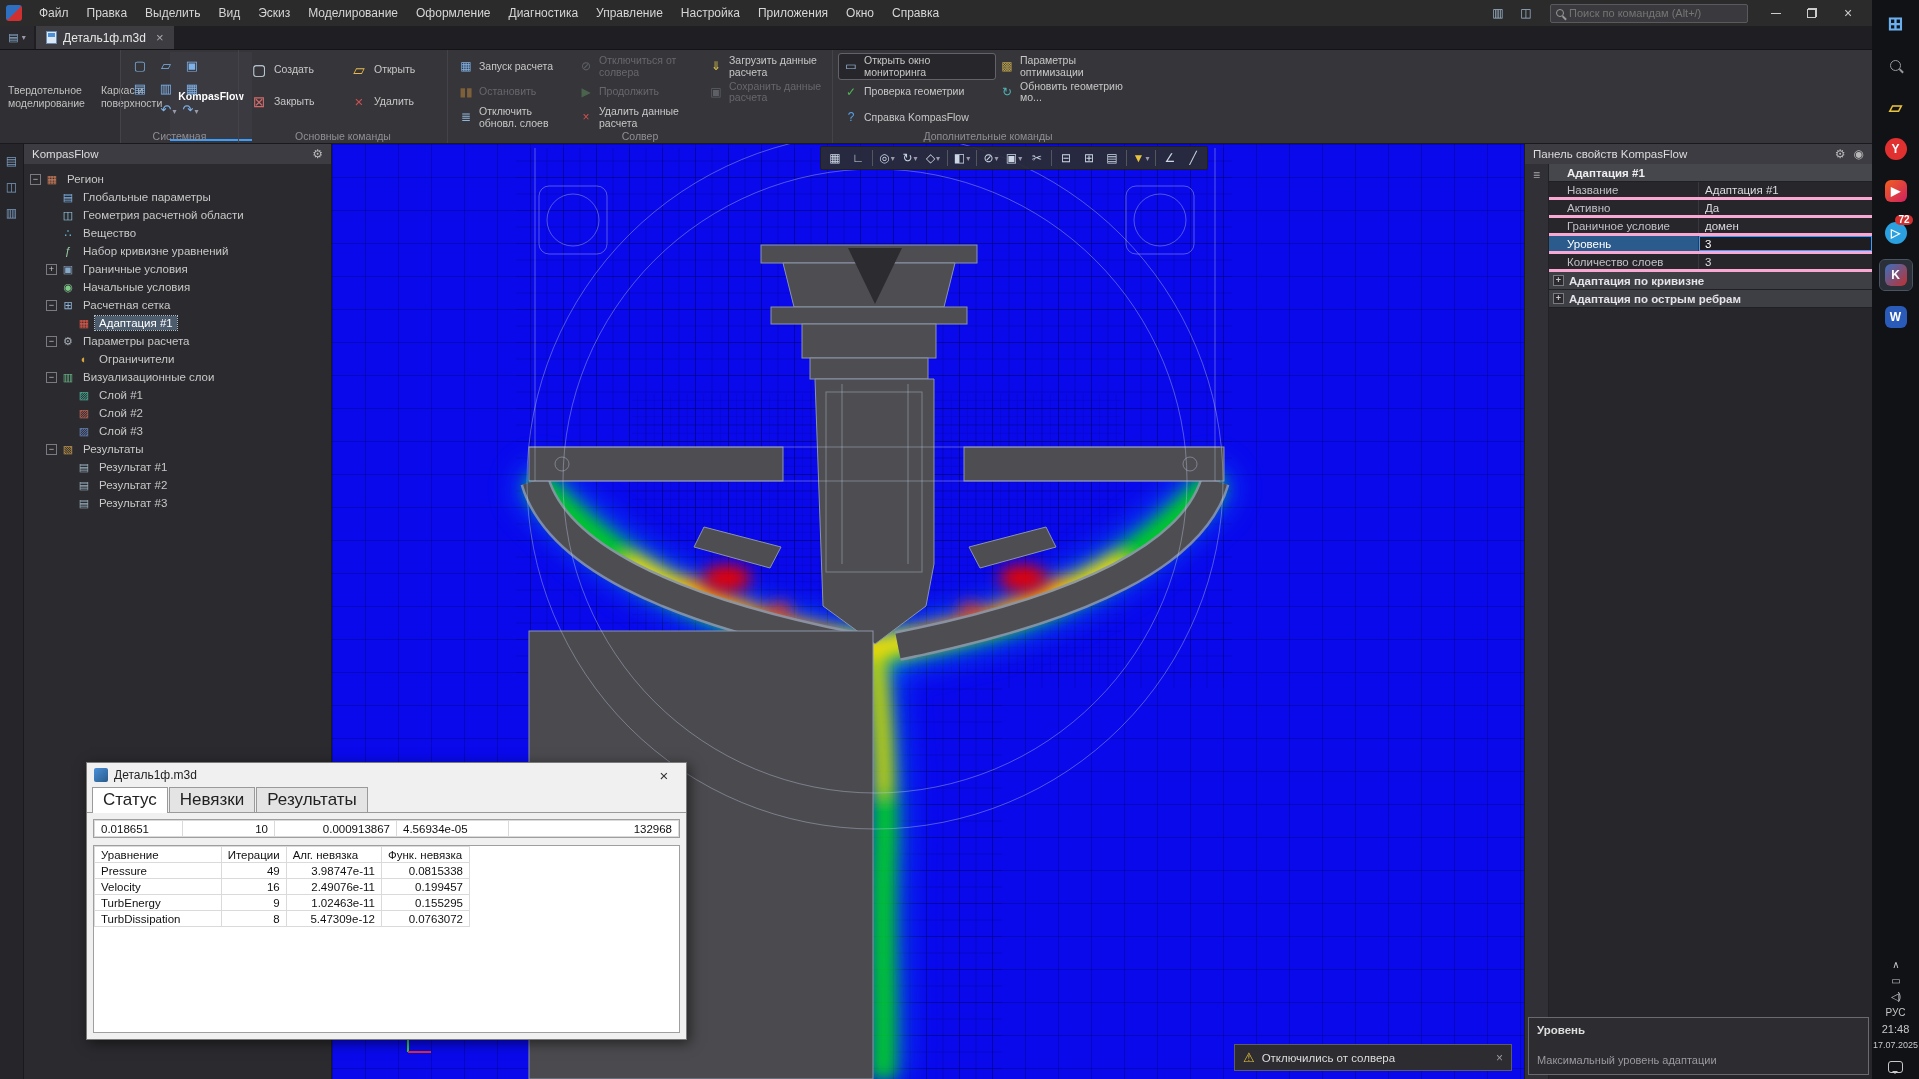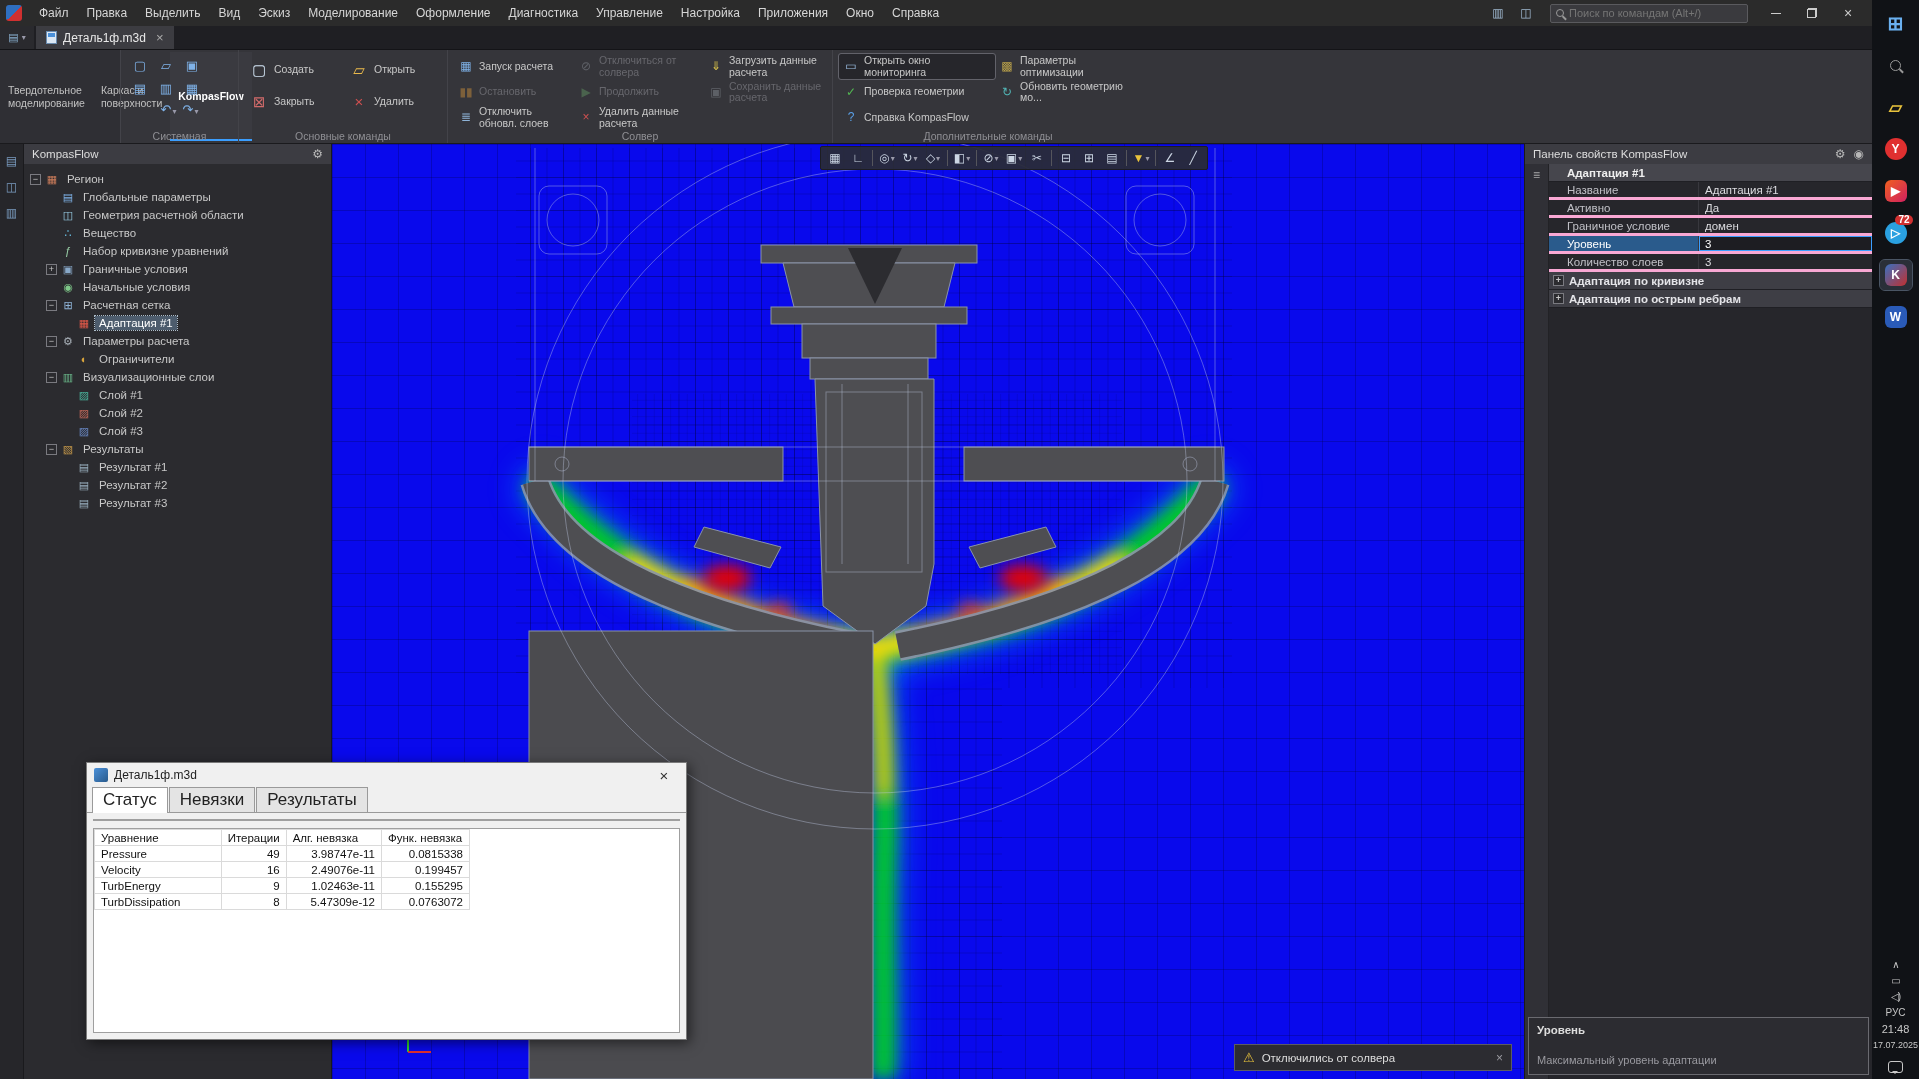--- a/index.html
+++ b/index.html
@@ -619,20 +619,27 @@
       <div class="lv">
         <table class="t1">
           <colgroup>
               <col style="width:88px">
               <col style="width:92px">
               <col style="width:122px">
               <col style="width:112px">
               <col>
             </colgroup>
           <tbody>
+          <tr>
+            <td>0.018651</td>
+            <td class="r">10</td>
+            <td class="r">0.000913867</td>
+            <td>4.56934e-05</td>
+            <td class="r">132968</td>
+          </tr>
         </tbody>
           </table>
       </div>
       <div class="lv lv2">
         <table class="t2">
           <colgroup>
               <col style="width:128px">
               <col style="width:64px">
               <col style="width:96px">
               <col style="width:88px">

